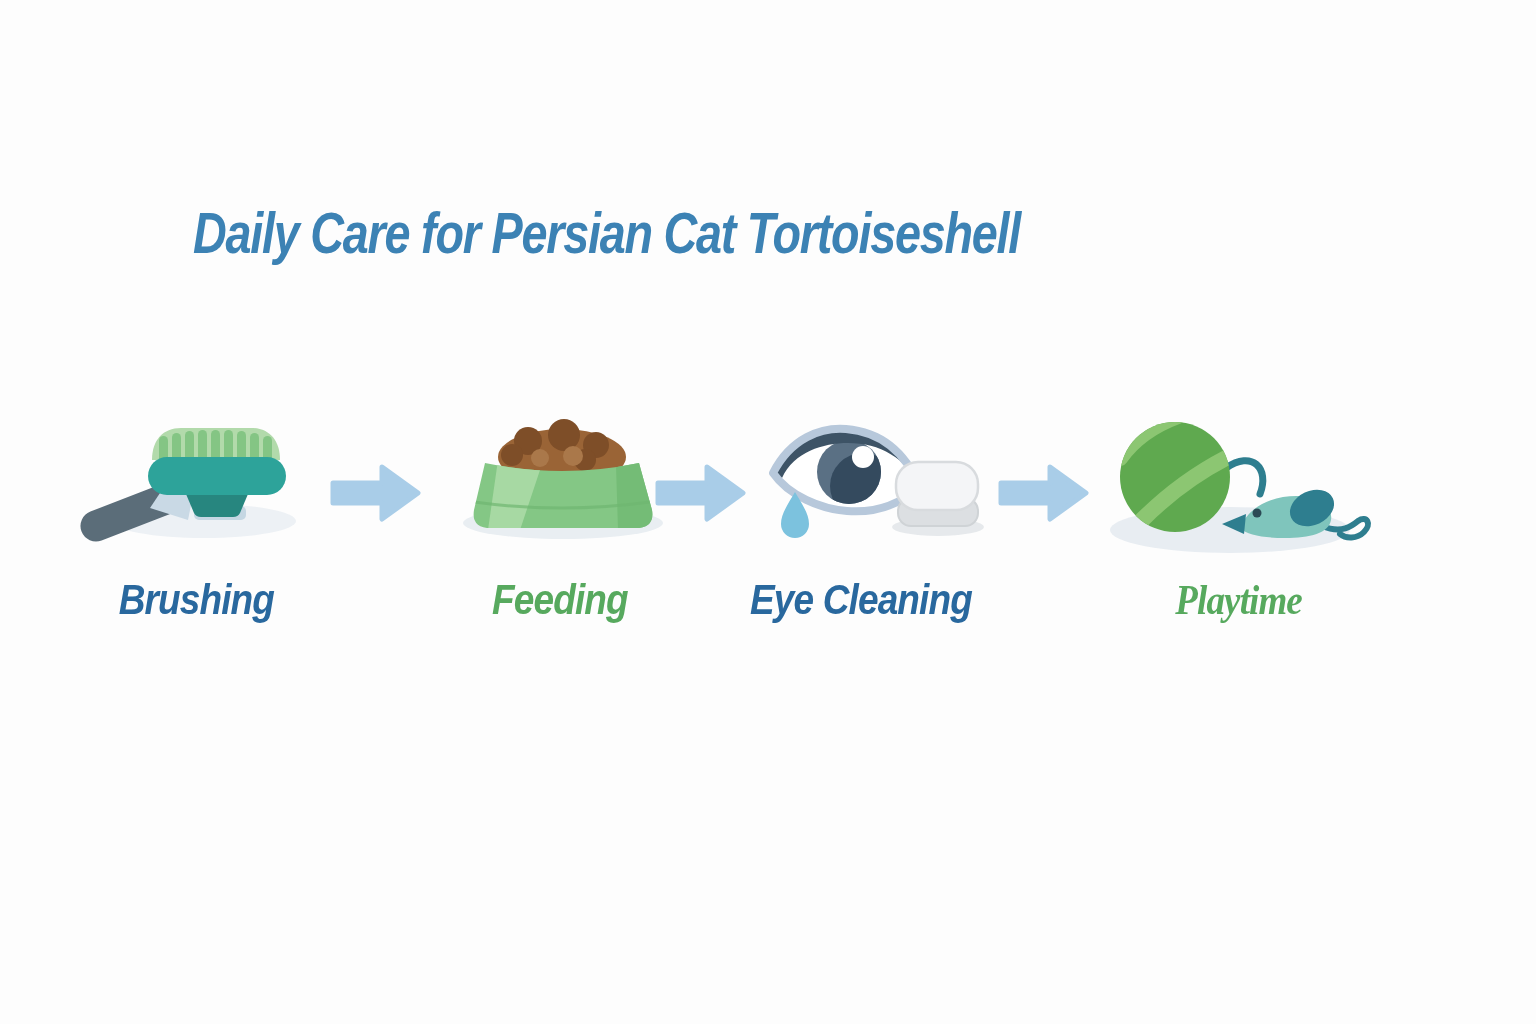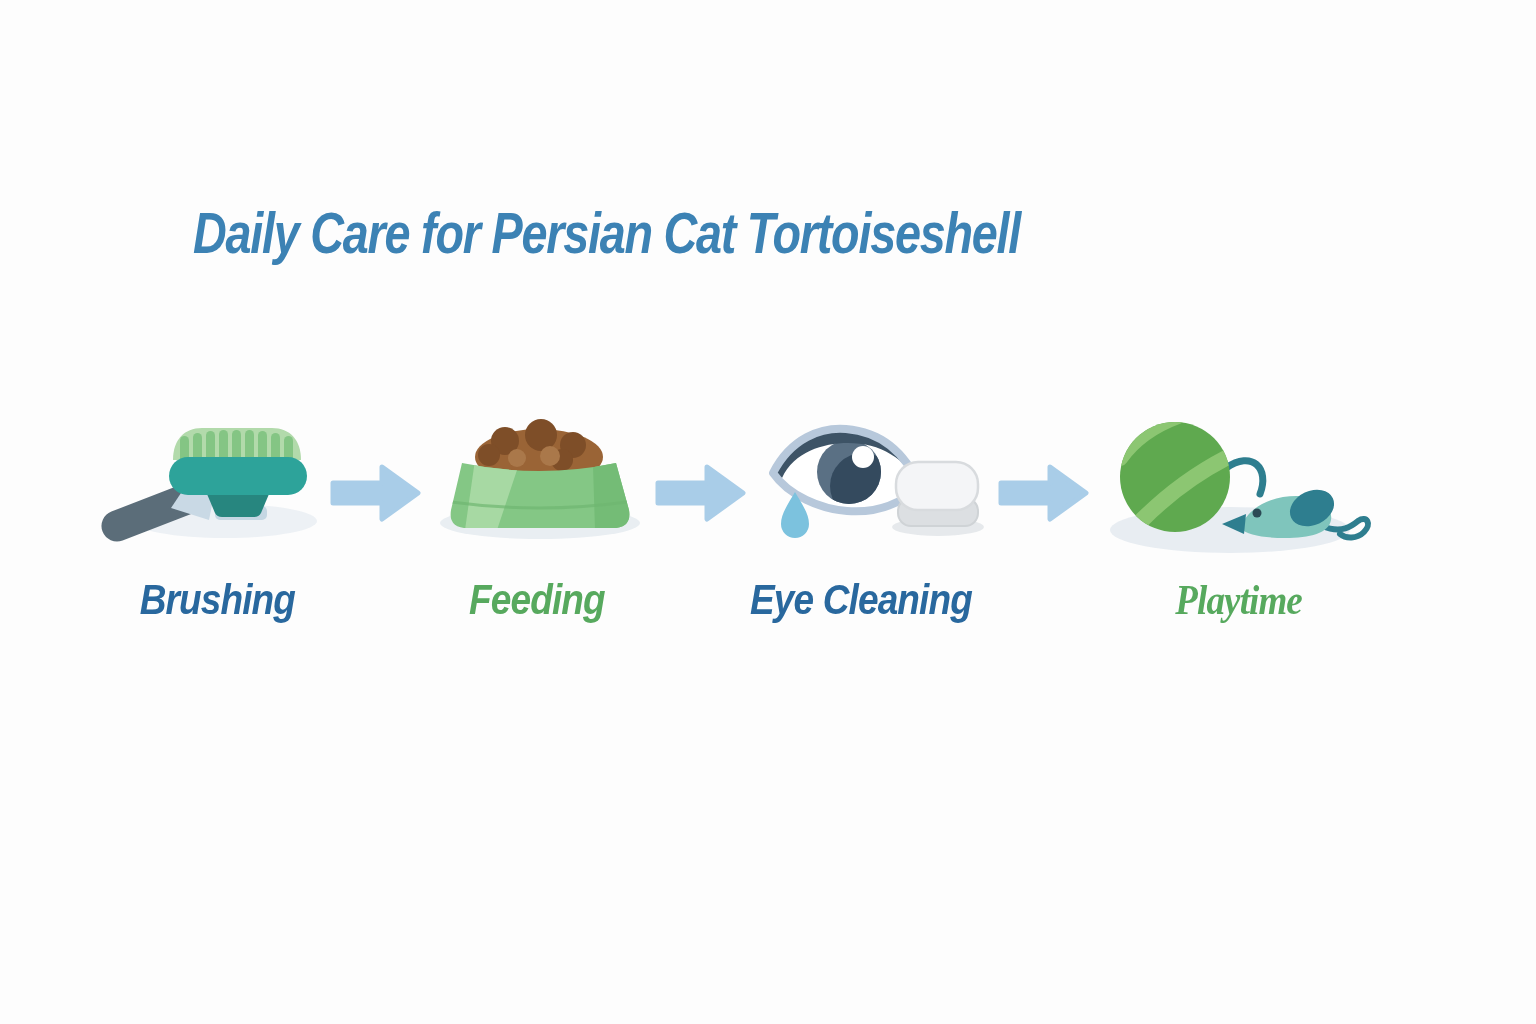--- a/index.html
+++ b/index.html
@@ -45,21 +45,21 @@
     top:456px;
   }
 </style>
 </head>
 <body>
 
 <div class="canvas">
 
   <div class="title" style="color: rgb(60, 130, 180);">Daily Care for Persian Cat Tortoiseshell</div>
 
-  <div class="step" style="left:97px;width:240px;text-align:right;">
+  <div class="step" style="left:76px;width:240px;text-align:right;">
     <div class="icon-wrap">
       <svg width="240" height="155" viewBox="0 0 240 155">
         <ellipse cx="128" cy="121" rx="92" ry="17" fill="#edf1f5"></ellipse>
         <line x1="20" y1="126" x2="95" y2="97" stroke="#5b6d79" stroke-width="31" stroke-linecap="round"></line>
         <polygon points="86,90 118,90 112,120 74,108" fill="#c9d9e5"></polygon>
         <rect x="118" y="106" width="52" height="14" rx="5" fill="#c5d7e3"></rect>
         <path d="M76,60 C76,40 87,28 105,28 L175,28 C193,28 204,40 204,60 Z" fill="#b2daab"></path>
         <g fill="#84c584">
           <rect x="83" y="36" width="9" height="28" rx="4.5"></rect>
           <rect x="96" y="33" width="9" height="31" rx="4.5"></rect>
@@ -77,21 +77,21 @@
     </div>
     <div class="step-label" style="color: rgb(41, 104, 158);">Brushing</div>
   </div>
 
   <div class="arrow" style="left:328px;">
     <svg width="96" height="74" viewBox="0 0 96 74">
       <path d="M5,27 L54,27 L54,11 L90,37 L54,63 L54,47 L5,47 Z" fill="#a9cde8" stroke="#a9cde8" stroke-width="5" stroke-linejoin="round"></path>
     </svg>
   </div>
 
-  <div class="step" style="left:417px;width:240px;text-align:center;">
+  <div class="step" style="left:440px;width:240px;text-align:center;">
     <div class="icon-wrap">
       <svg width="240" height="155" viewBox="0 0 240 155">
         <ellipse cx="123" cy="123" rx="100" ry="16" fill="#e9eef2"></ellipse>
         <ellipse cx="122" cy="57" rx="64" ry="28" fill="#9a6436"></ellipse>
         <g fill="#7e4e28">
           <circle cx="88" cy="41" r="14"></circle>
           <circle cx="124" cy="35" r="16"></circle>
           <circle cx="156" cy="45" r="13"></circle>
           <circle cx="72" cy="55" r="11"></circle>
           <circle cx="145" cy="60" r="11"></circle>

